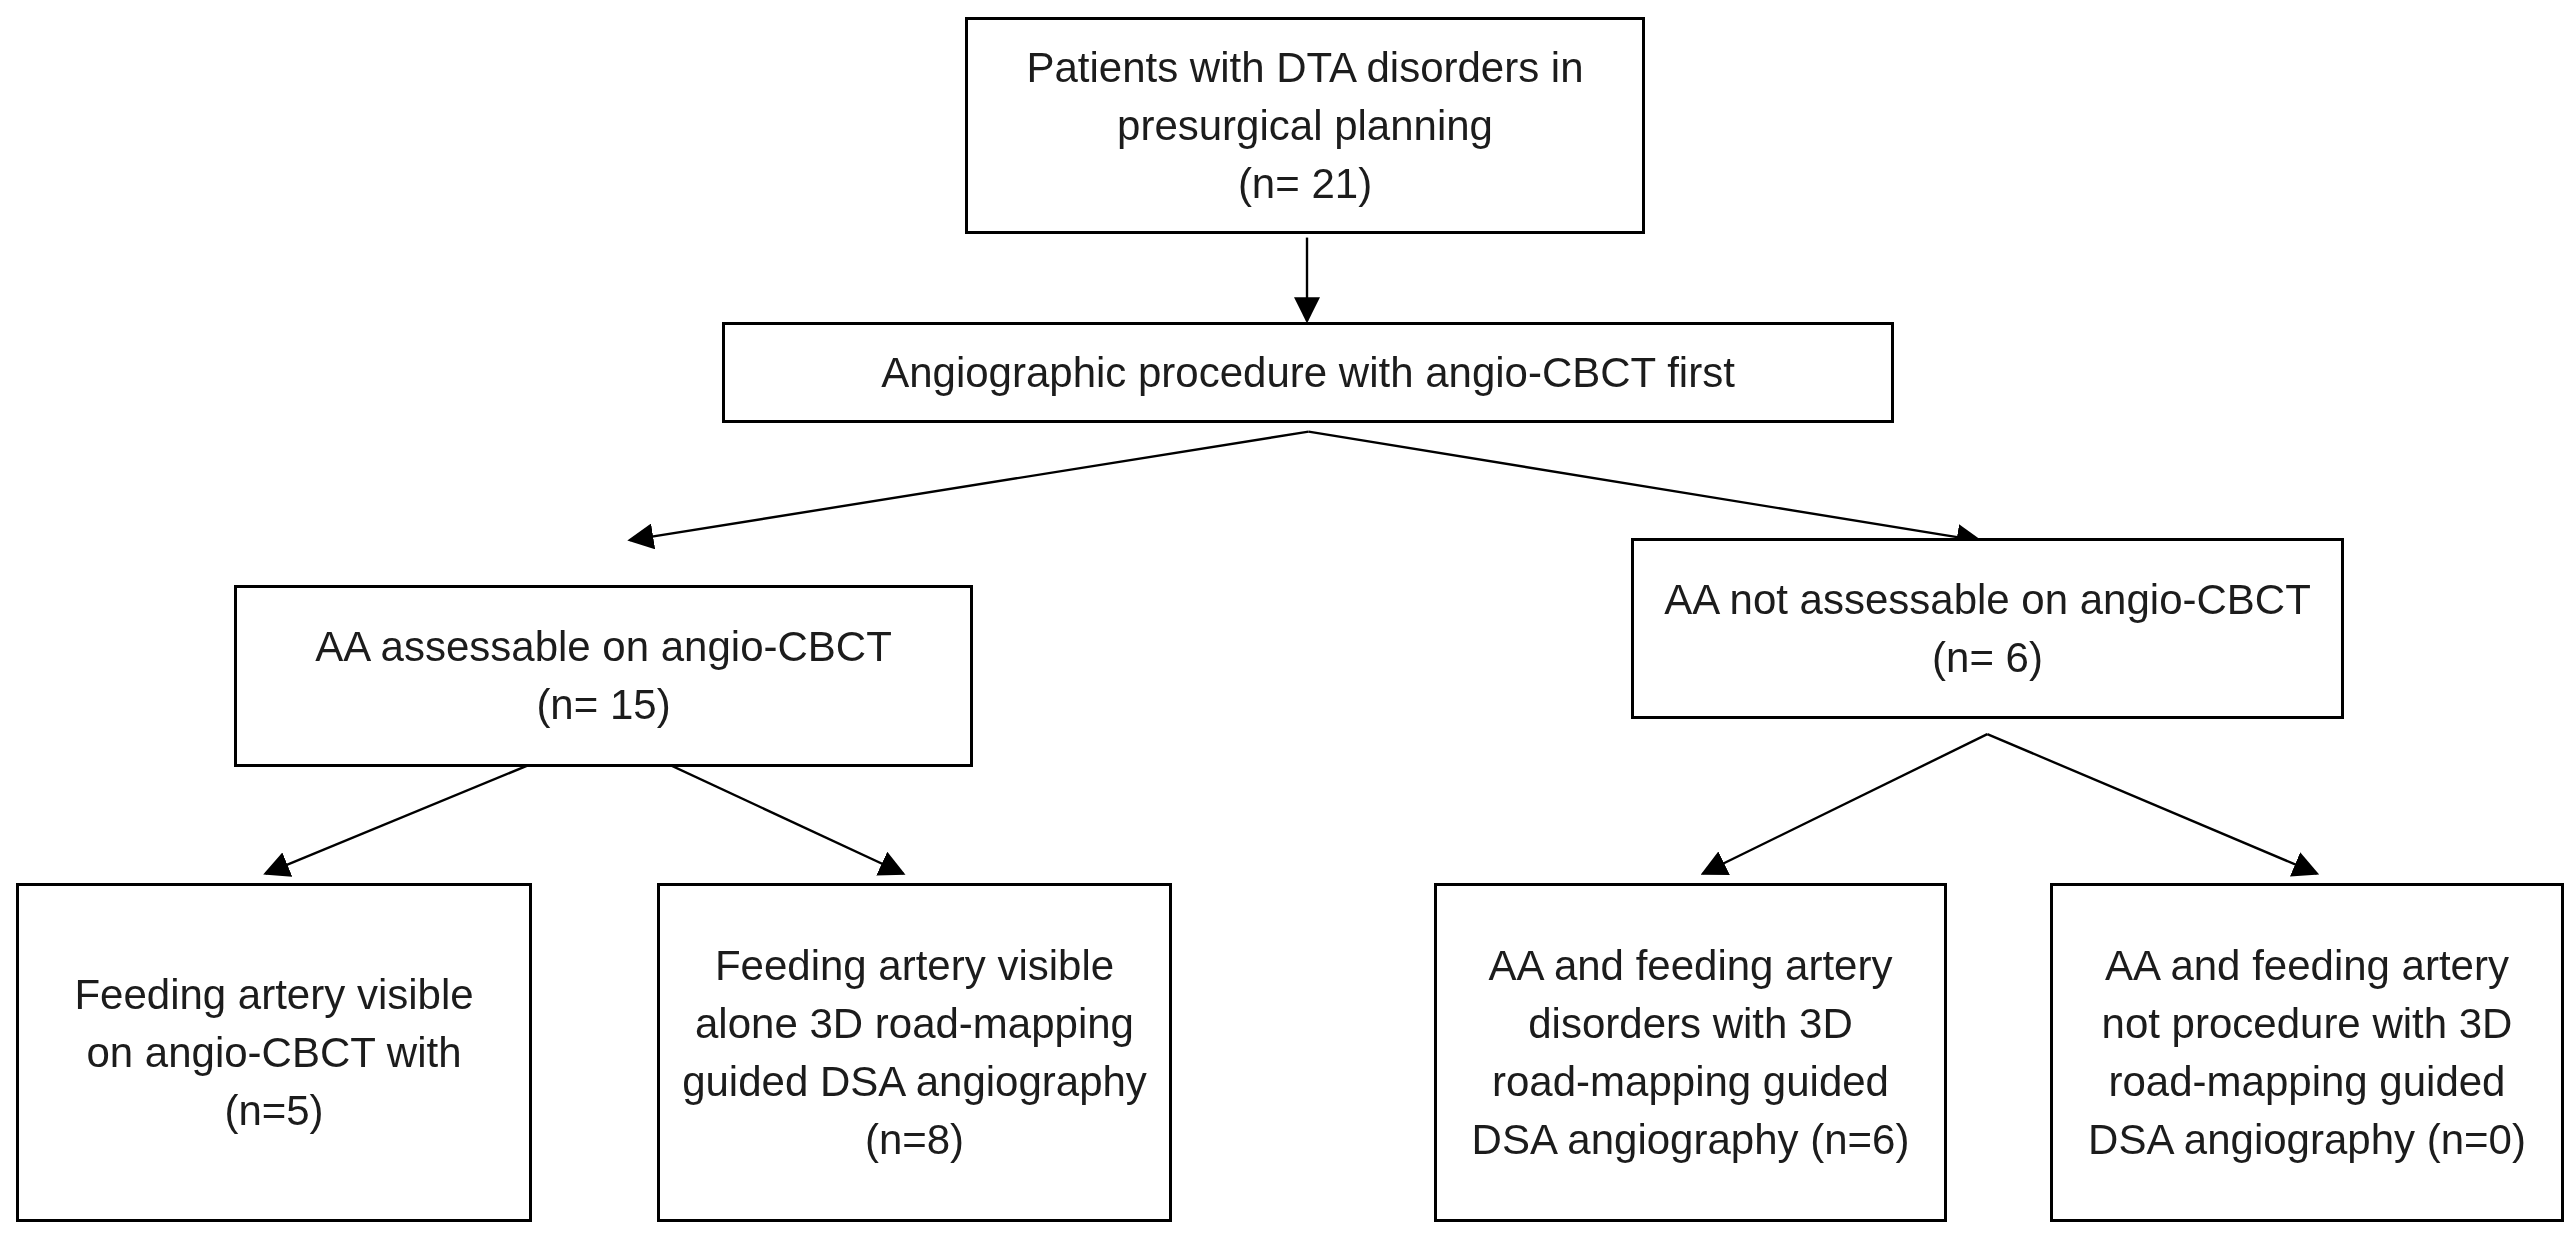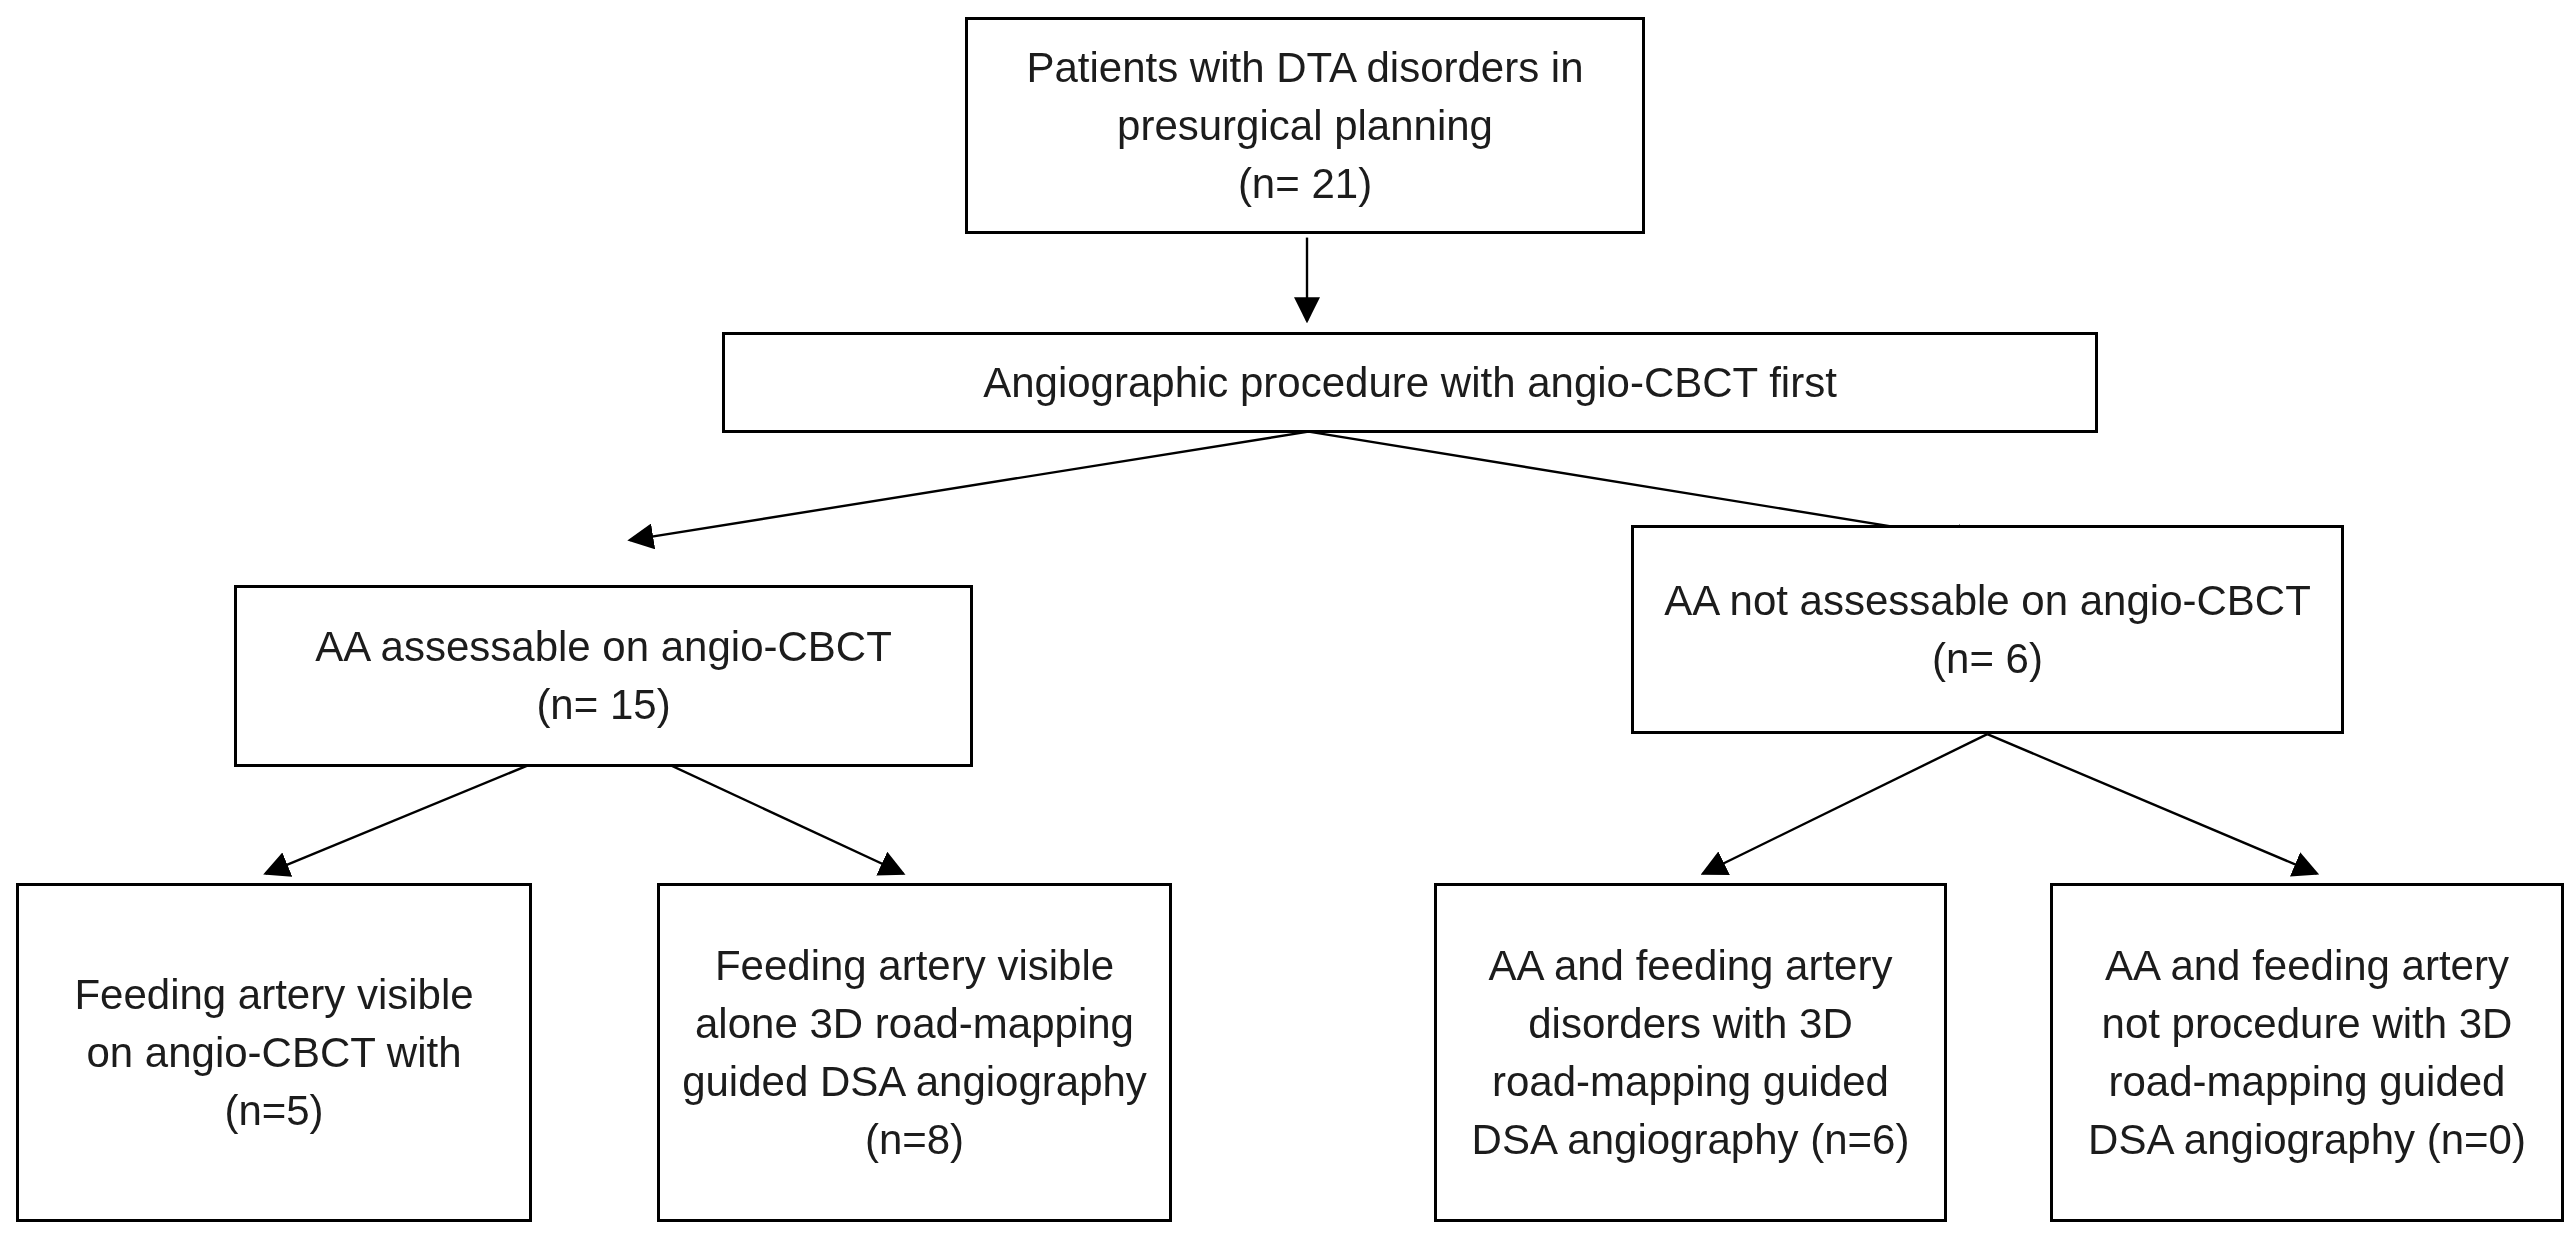--- a/index.html
+++ b/index.html
@@ -34,23 +34,23 @@
     justify-content: center;
     text-align: left;
     font-size: 42px;
     line-height: 58px;
   }
   .node .line {
     white-space: nowrap;
   }
   
   #node-patients              { left: 965px; top: 17.4px;   width: 680px;  height: 217px; }
-  #node-procedure             { left: 722px;  top: 332px;  width: 1376px; height: 101px; }
+  #node-procedure             { left: 722px;  top: 322px;  width: 1172px; height: 101px; }
   #node-aa-assessable         { left: 234px;  top: 549px;  width: 739px;  height: 182px; margin-top: 36px; }
-  #node-aa-not-assessable     { left: 1631px; top: 525px;  width: 713px;  height: 209px; }
+  #node-aa-not-assessable     { left: 1631px; top: 538px;  width: 713px;  height: 181px; }
   #node-feeding-alone         { left: 16px;   top: 883px; width: 516px;  height: 339px; }
   #node-feeding-roadmap       { left: 657px;  top: 883px; width: 515px;  height: 339px; }
   #node-aa-feeding-assessable { left: 1434px; top: 883px; width: 513px;  height: 339px; }
   #node-aa-feeding-not        { left: 2050px; top: 883px; width: 514px;  height: 339px; }
 </style>
 </head>
 <body>
 
 <div class="canvas">
 

